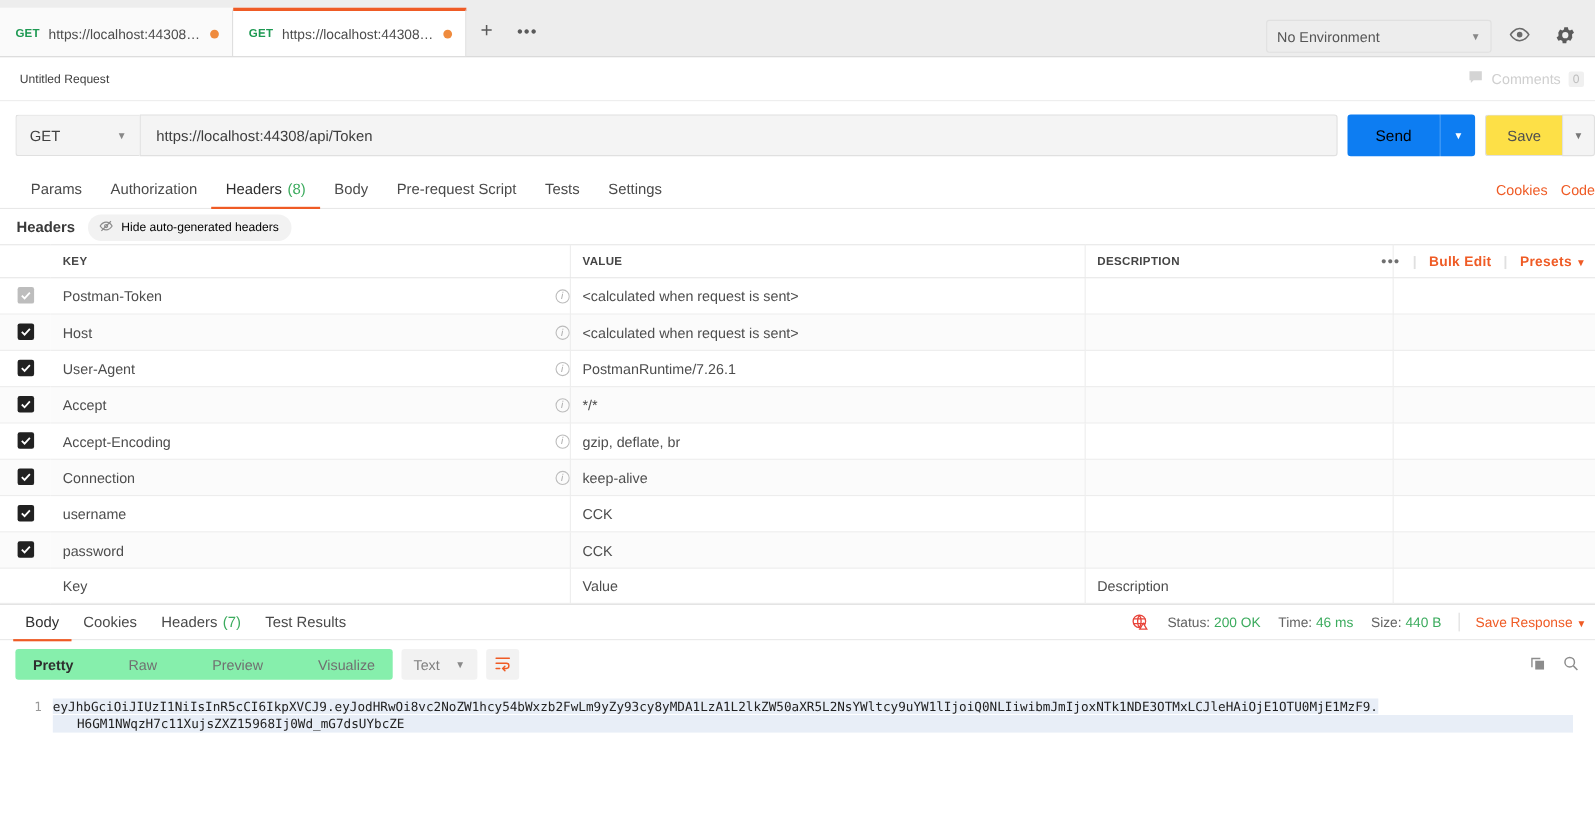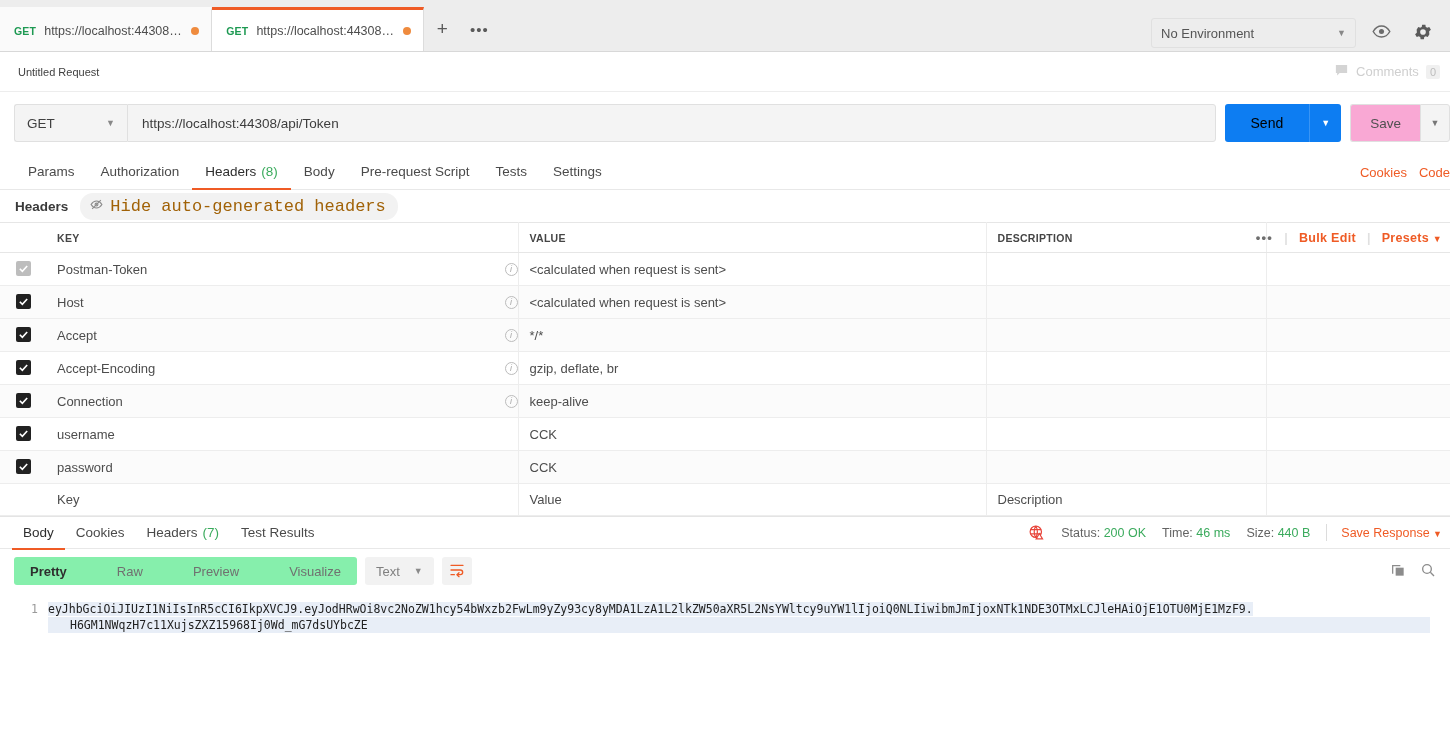--- a/index.html
+++ b/index.html
@@ -143,21 +143,21 @@
     height: 38px; width: 32px;
     background: #0d7df2; color: #fff;
     border: none; border-left: 1px solid #3995f5;
     border-radius: 0 3px 3px 0;
     display: flex; align-items: center; justify-content: center;
     font-size: 9px; cursor: pointer;
   }
   .save-wrap { display: flex; margin-left: 9px; margin-right: 0; }
   .save-btn {
     height: 38px; padding: 0 19px;
-    background: #f9a8d4; color: #505050;
+    background: #fde047; color: #505050;
     border: 1px solid #e0e0e0; border-right: none;
     border-radius: 3px 0 0 3px;
     font-family: inherit; font-size: 13.5px;
     cursor: pointer;
   }
   .save-caret {
     height: 38px; width: 30px;
     background: #f4f4f4; color: #777;
     border: 1px solid #e0e0e0;
     border-radius: 0 3px 3px 0;
@@ -195,23 +195,22 @@
   .subhead {
     display: flex; align-items: center; gap: 12px;
     padding: 9px 0 8px 15px;
     height: 32px;
   }
   .subhead .lbl { font-size: 13.5px; font-weight: bold; color: #3a3a3a; }
   .hide-pill {
     display: flex; align-items: center; gap: 7px;
     background: #f2f2f2; border-radius: 13px;
     padding: 4px 12px 4px 10px;
-    color: #a16207; font-size: 17px;
-    cursor: pointer;
-    font-family: Liberation Mono, monospace;
+    color: #000000; font-size: 11px;
+    cursor: pointer;
   }
 
   
   .tbl { width: 100%; border-collapse: collapse; table-layout: fixed; }
   .tbl th {
     text-align: left;
     font-size: 10.5px; font-weight: bold;
     color: #454545; letter-spacing: .3px;
     padding: 7px 0 7px 11px;
     border-top: 1px solid #e6e6e6;
@@ -508,20 +507,38 @@
       <td class="col-key">
         <span class="keycell">
             <span>Host</span>
             <span class="info-i">i</span>
           </span>
       </td>
       <td class="col-val">&lt;calculated when request is sent&gt;</td>
       <td class="col-desc"></td>
       <td class="col-act"></td>
     </tr>
+    <tr>
+      <td class="col-cb">
+        <span class="cb on">
+            <svg width="11" height="11" viewBox="0 0 24 24" fill="none" stroke="#fff" stroke-width="3.6">
+              <path d="M4 12.5l5.5 5.5L20 6.5"></path>
+            </svg>
+          </span>
+      </td>
+      <td class="col-key">
+        <span class="keycell">
+            <span>User-Agent</span>
+            <span class="info-i">i</span>
+          </span>
+      </td>
+      <td class="col-val">PostmanRuntime/7.26.1</td>
+      <td class="col-desc"></td>
+      <td class="col-act"></td>
+    </tr>
     <tr class="alt">
       <td class="col-cb">
         <span class="cb on">
             <svg width="11" height="11" viewBox="0 0 24 24" fill="none" stroke="#fff" stroke-width="3.6">
               <path d="M4 12.5l5.5 5.5L20 6.5"></path>
             </svg>
           </span>
       </td>
       <td class="col-key">
         <span class="keycell">

